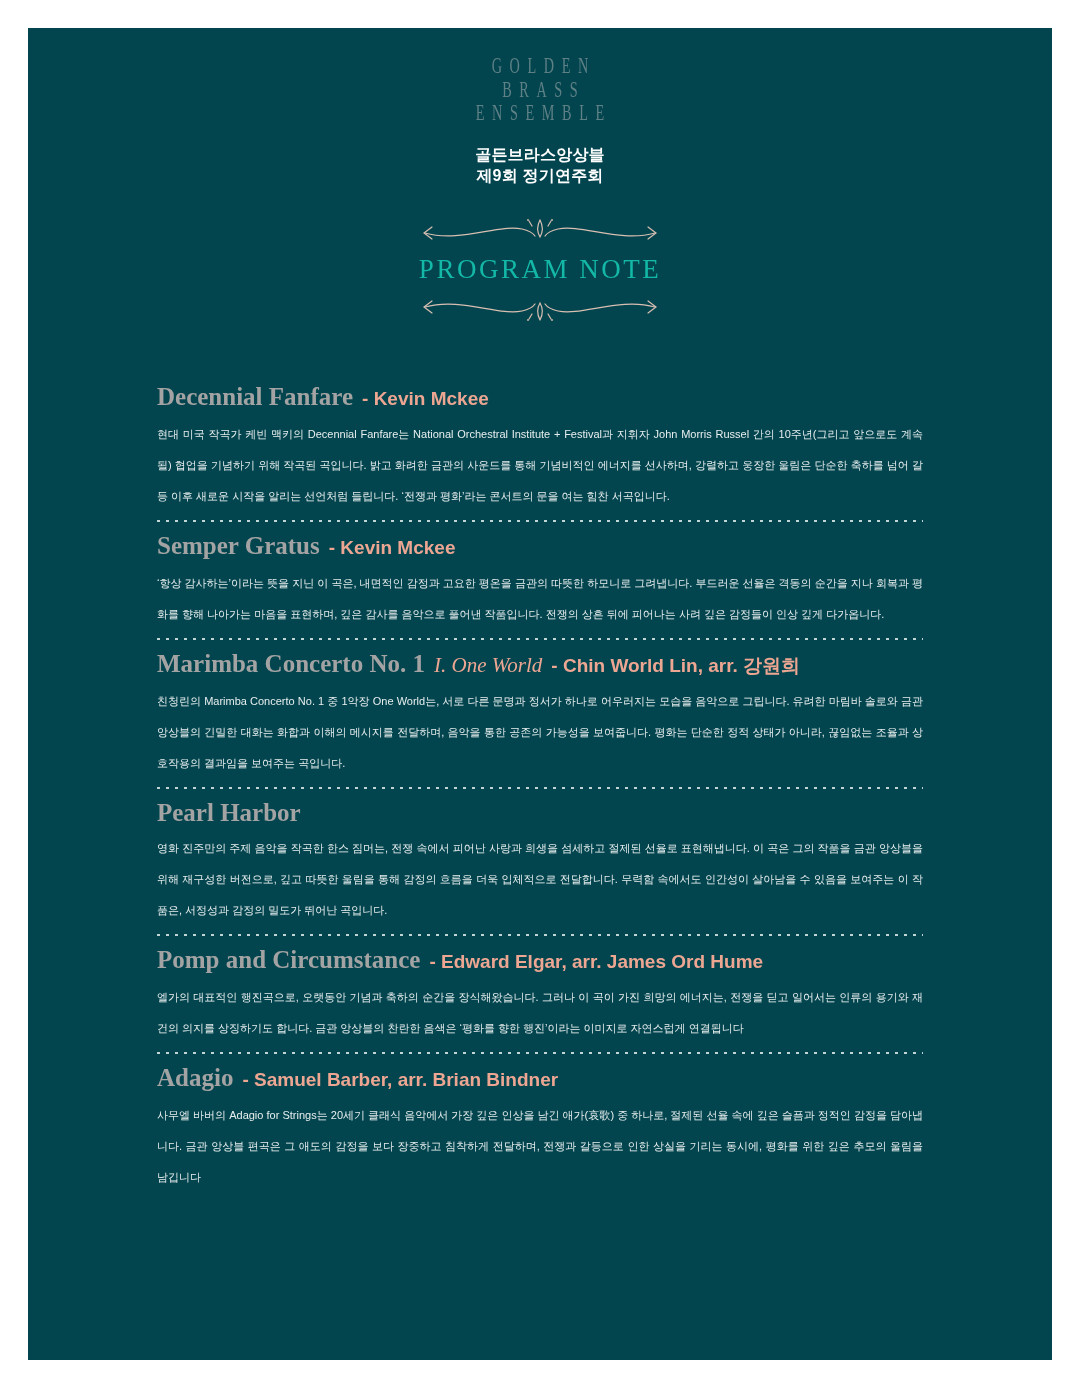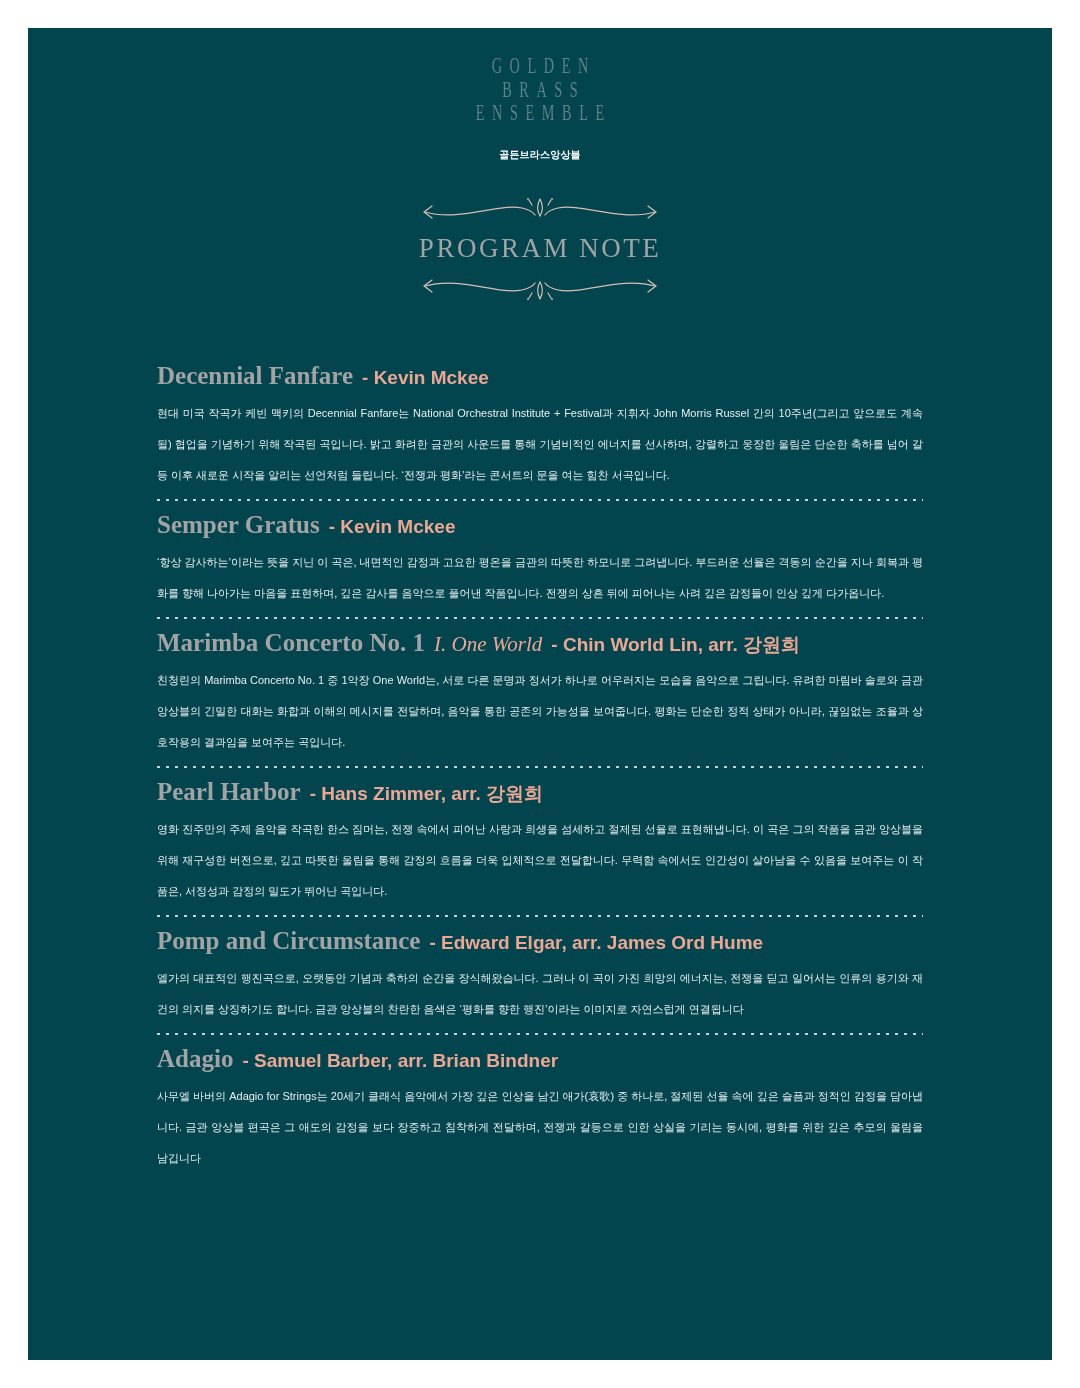--- a/index.html
+++ b/index.html
@@ -37,34 +37,34 @@
     color: #5E8186;
     transform: scale(0.95, 1.5);
     transform-origin: center;
   }
   .ko-titles {
     margin-top: 18px;
     text-align: center;
     color: #ffffff;
     font-weight: 700;
   }
-  .ko-line { font-size: 10px; line-height: 21px; letter-spacing: 0.2px; }
+  .ko-line { font-size: 16px; line-height: 21px; letter-spacing: 0.2px; }
 
   
   .banner { margin-top: 30px; text-align: center; }
   .flourish { height: 34px; line-height: 0; }
   .flourish svg { display: inline-block; }
   .flourish.bottom svg { transform: scaleY(-1); }
   .section-label {
     margin: 4px 0 6px 0;
     font-family: "Liberation Serif", serif;
     font-weight: 400;
     font-size: 27px;
     letter-spacing: 2.5px;
-    color: #a3a3a3;
+    color: #14b8a6;
     line-height: 30px;
   }
 
   
   .content {
     width: 766px;
     margin: 58px auto 0 auto;
   }
   .item-title {
     margin: 0;
@@ -118,20 +118,21 @@
   <div class="panel">
 
     <header>
       <div class="logo">
         <div class="logo-line">GOLDEN</div>
         <div class="logo-line">BRASS</div>
         <div class="logo-line">ENSEMBLE</div>
       </div>
       <div class="ko-titles">
         <div class="ko-line">골든브라스앙상블</div>
+        <div class="ko-line">제9회 정기연주회</div>
       </div>
 
       <div class="banner">
         <div class="flourish top">
           <svg width="240" height="34" viewBox="0 0 240 34" fill="none" stroke="#D8BFB2" stroke-width="1.2" stroke-linecap="round">
             <path d="M12,11 L4,17 L12,23"></path>
             <path d="M228,11 L236,17 L228,23"></path>
             <path d="M5,17 C40,27 78,8 102,13 C109,14.5 113,17 115,20"></path>
             <path d="M235,17 C200,27 162,8 138,13 C131,14.5 127,17 125,20"></path>
             <path d="M120,4 C116.8,10 116.8,15.5 120,21 C123.2,15.5 123.2,10 120,4"></path>
@@ -190,21 +191,20 @@
         </h2>
         <p class="item-body">친청린의 Marimba Concerto No. 1 중 1악장 One World는, 서로 다른 문명과 정서가 하나로 어우러지는 모습을 음악으로 그립니다. 유려한 마림바 솔로와 금관 앙상블의 긴밀한 대화는 화합과 이해의 메시지를 전달하며, 음악을 통한 공존의 가능성을 보여줍니다. 평화는 단순한 정적 상태가 아니라, 끊임없는 조율과 상호작용의 결과임을 보여주는 곡입니다.</p>
       </section>
 
       <div class="separator"></div>
 
       <section>
         <h2 class="item-title">
           <span class="t">Pearl Harbor</span>
 
-          <span class="auth">- Hans Zimmer, arr. 강원희</span>
         </h2>
         <p class="item-body">영화 진주만의 주제 음악을 작곡한 한스 짐머는, 전쟁 속에서 피어난 사랑과 희생을 섬세하고 절제된 선율로 표현해냅니다. 이 곡은 그의 작품을 금관 앙상블을 위해 재구성한 버전으로, 깊고 따뜻한 울림을 통해 감정의 흐름을 더욱 입체적으로 전달합니다. 무력함 속에서도 인간성이 살아남을 수 있음을 보여주는 이 작품은, 서정성과 감정의 밀도가 뛰어난 곡입니다.</p>
       </section>
 
       <div class="separator"></div>
 
       <section>
         <h2 class="item-title">
           <span class="t">Pomp and Circumstance</span>
 

